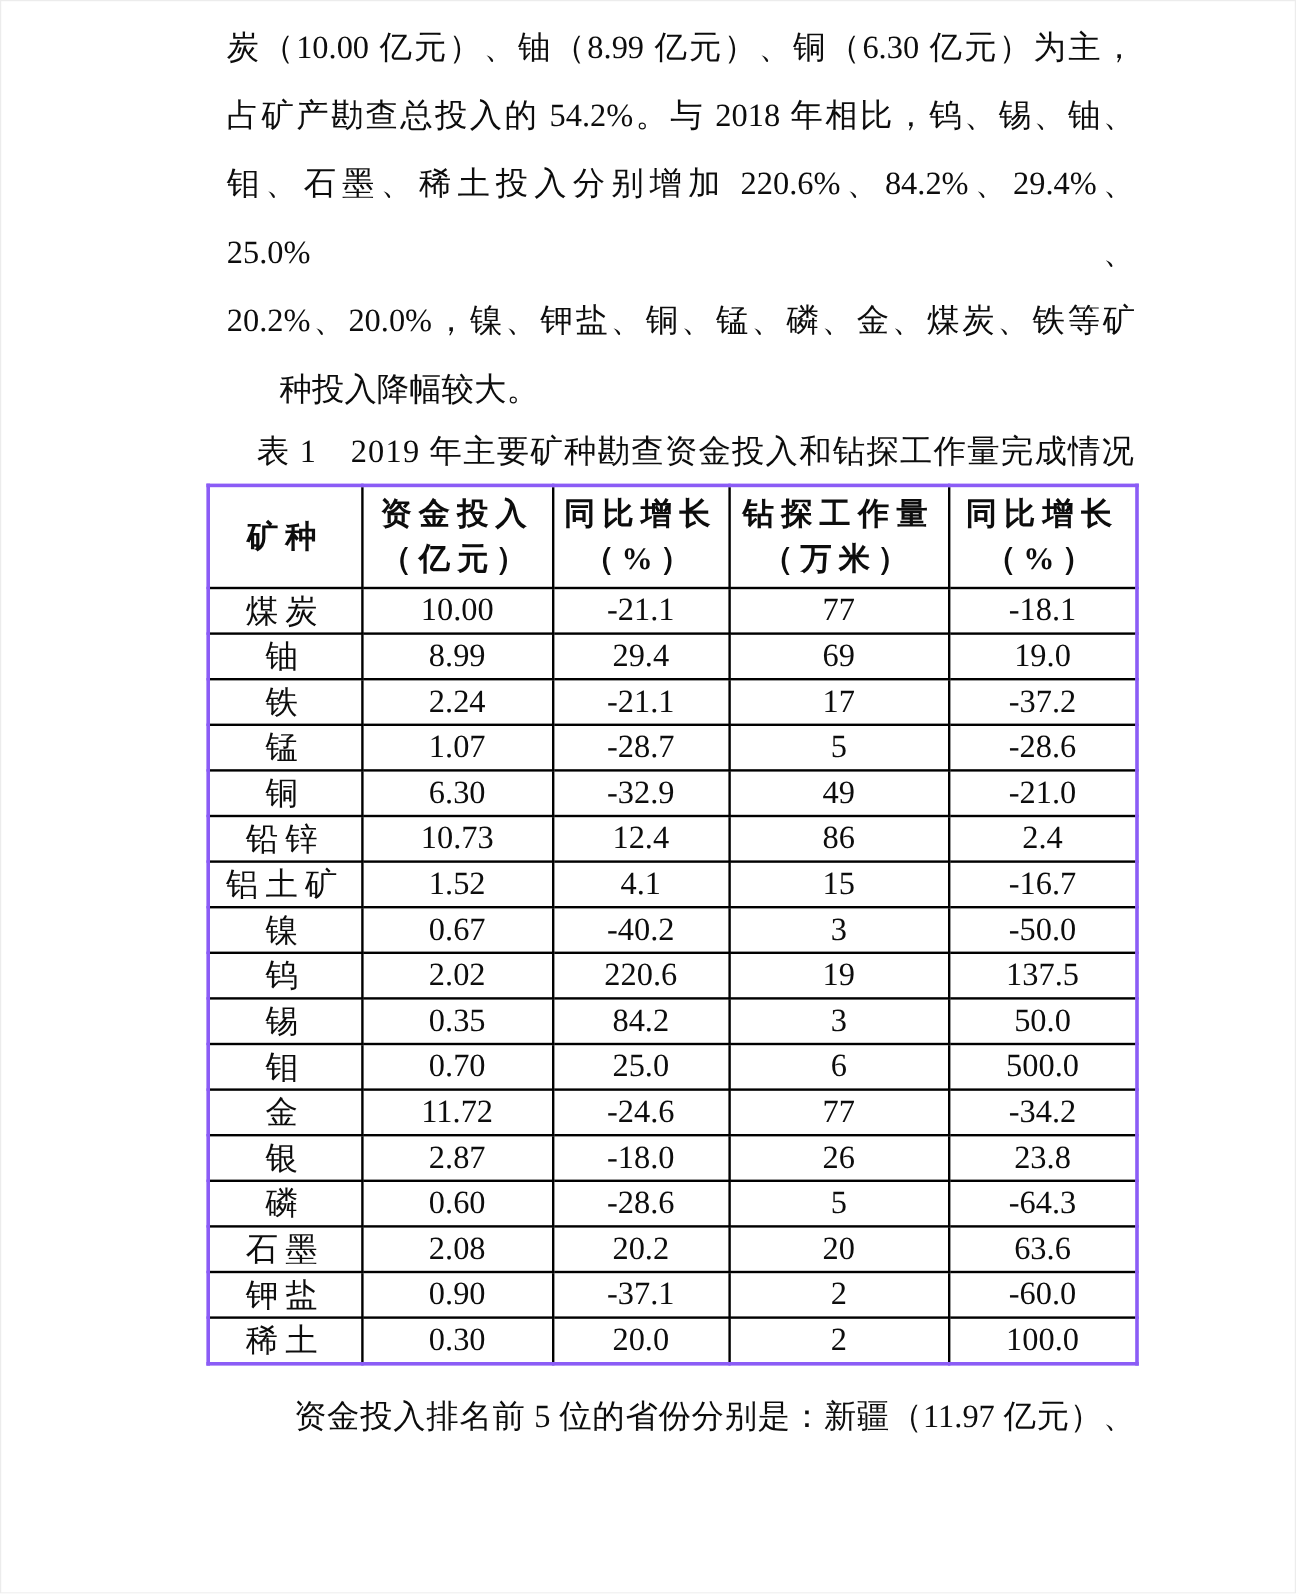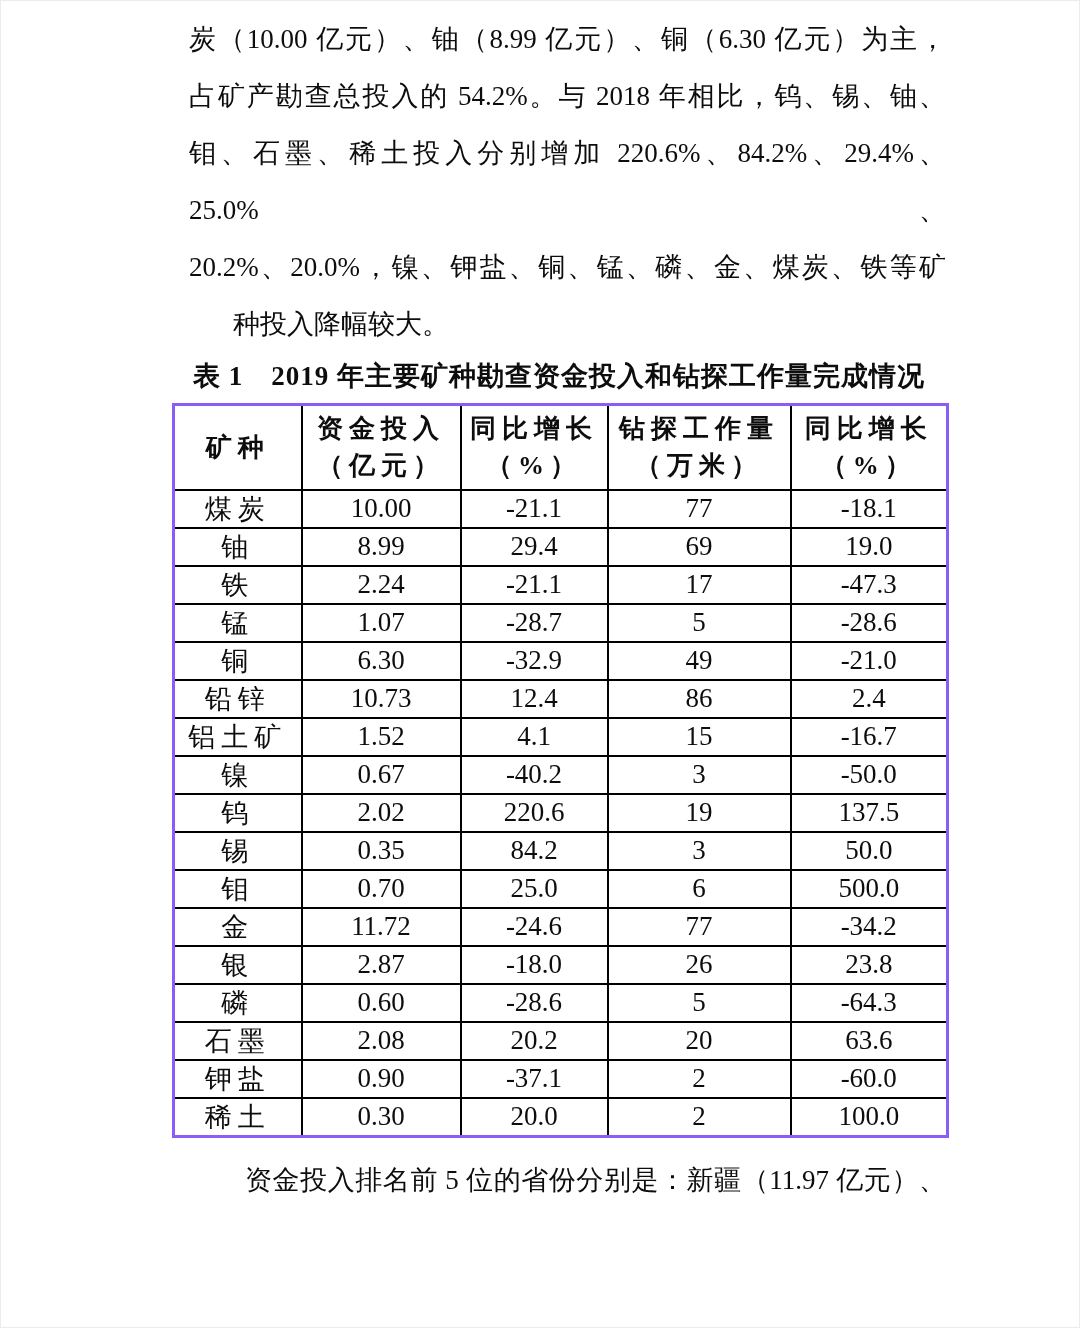--- a/index.html
+++ b/index.html
@@ -23,22 +23,22 @@
   }
   .jline {
     text-align: justify;
     text-align-last: justify;
     text-justify: inter-character;
   }
   .jline.last { text-align-last: left; margin-left: 44px; }
   .caption {
     margin: 2px 0 0 146px;
     width: 774px;
-    text-align: center;
-    font-weight: bold;
+    text-align: right;
+    font-weight: normal;
     font-size: 27px;
     line-height: 42px;
     letter-spacing: 1px;
     white-space: nowrap;
   }
   table.minerals {
     margin: 6px 0 0 146px;
     width: 774px;
     border-collapse: collapse;
     table-layout: fixed;
@@ -129,21 +129,21 @@
           <td>8.99</td>
           <td>29.4</td>
           <td>69</td>
           <td>19.0</td>
         </tr>
         <tr>
           <td class="mineral">铁</td>
           <td>2.24</td>
           <td>-21.1</td>
           <td>17</td>
-          <td>-47.3</td>
+          <td>-37.2</td>
         </tr>
         <tr>
           <td class="mineral">锰</td>
           <td>1.07</td>
           <td>-28.7</td>
           <td>5</td>
           <td>-28.6</td>
         </tr>
         <tr>
           <td class="mineral">铜</td>

